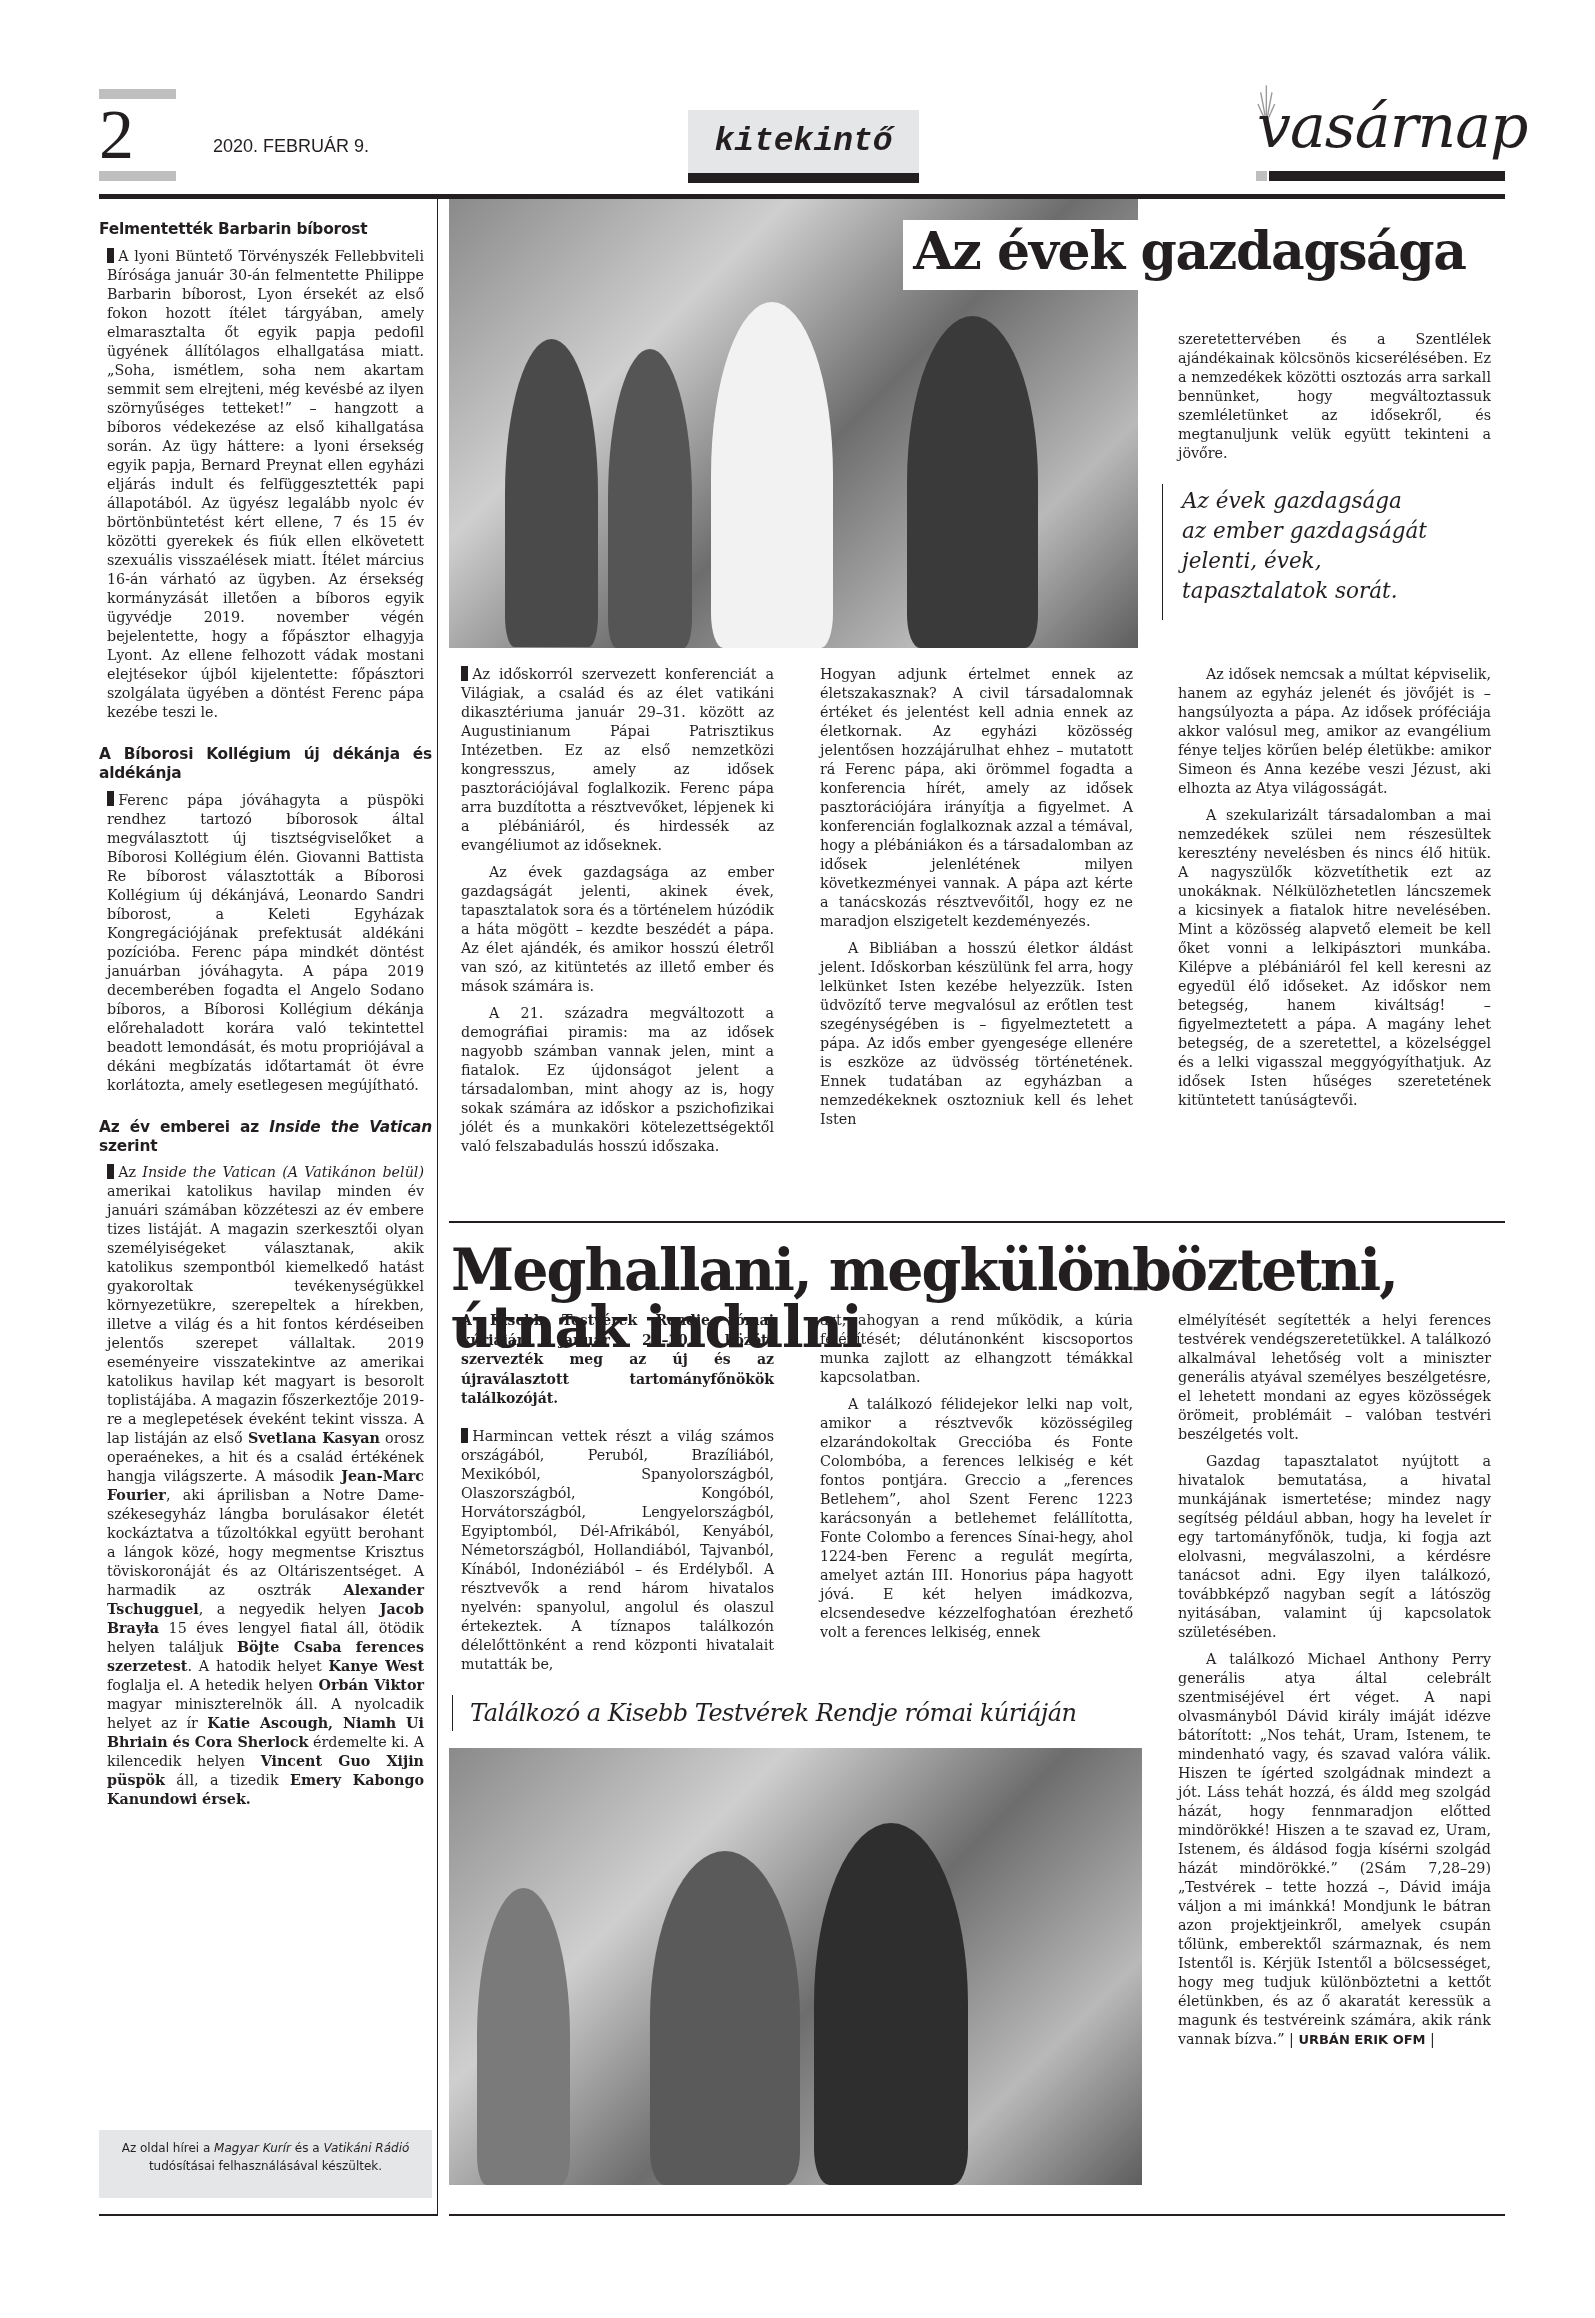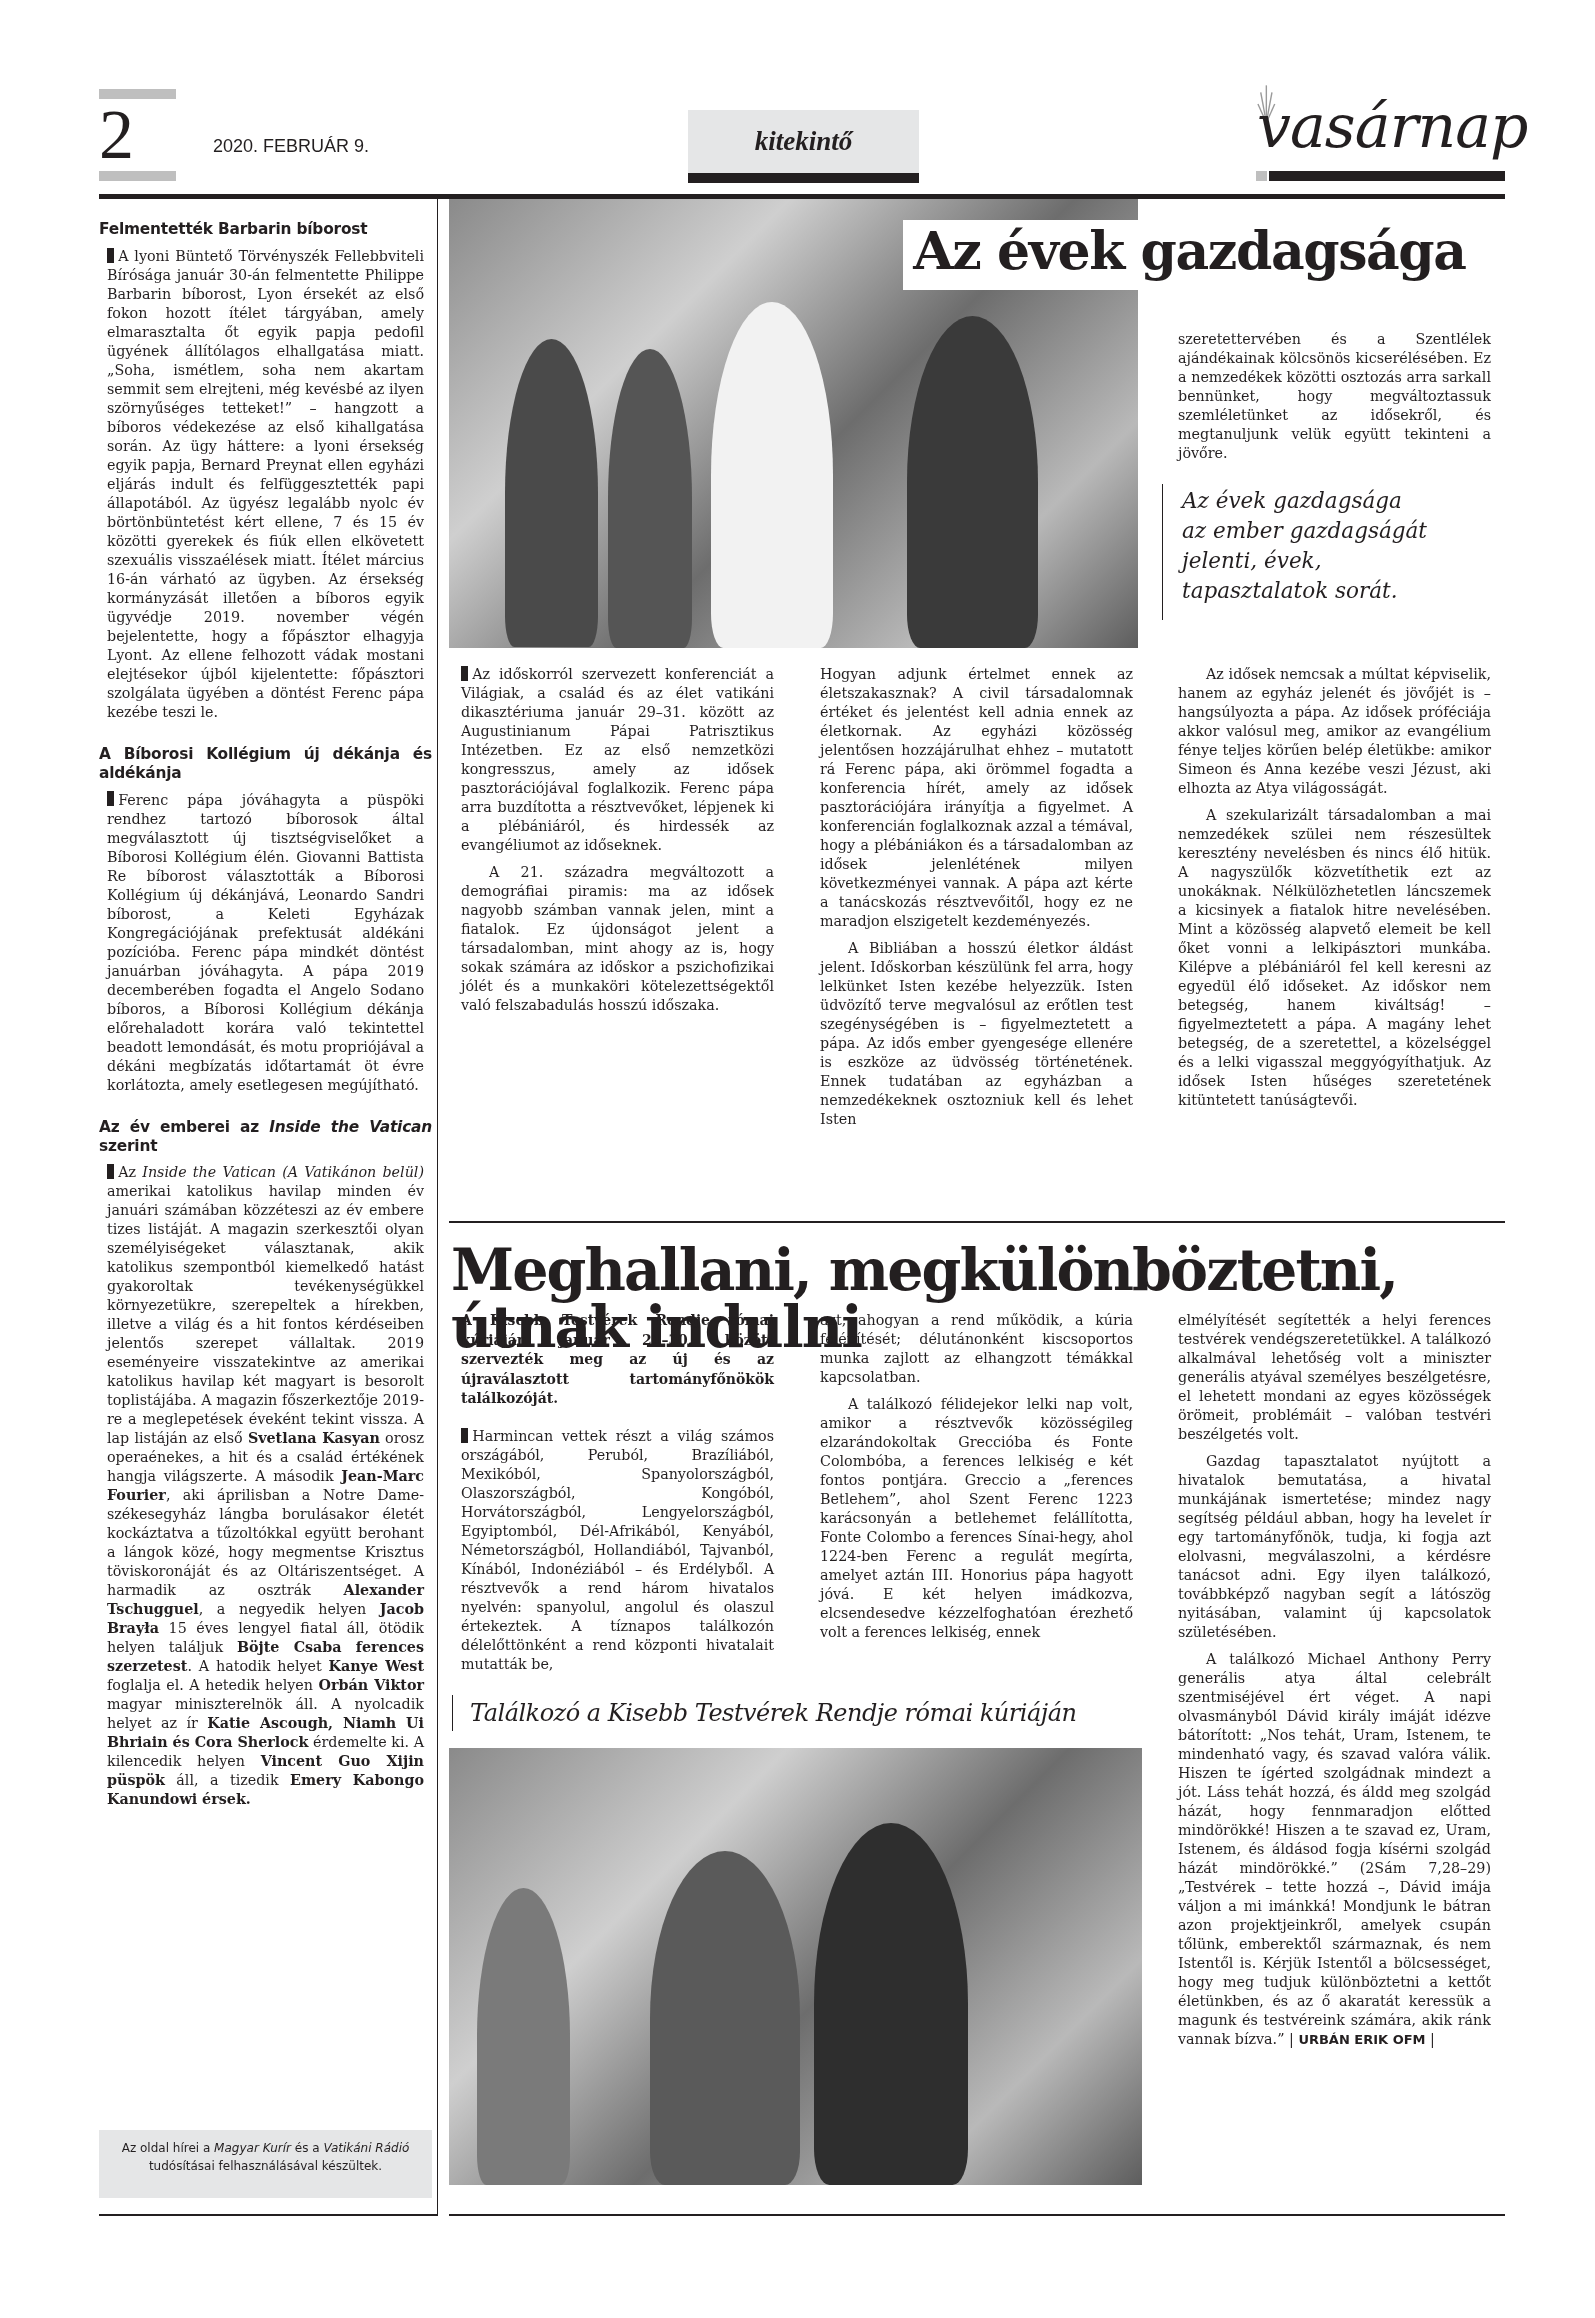--- a/index.html
+++ b/index.html
@@ -4,21 +4,21 @@
 <style>
   html, body { margin:0; padding:0; background:#fff; }
   body { width:1595px; height:2319px; position:relative; overflow:hidden;
          font-family:"DejaVu Serif", serif; color:#231f20; }
   .abs { position:absolute; }
   
   .page-num { left:99px; top:100px; font-family:"Liberation Serif", serif; font-size:70px; line-height:1; }
   .num-bar { left:99px; width:77px; height:10.3px; background:#bfbfbf; }
   .date { left:213px; top:136px; font-family:"Liberation Sans", sans-serif; font-size:18px; letter-spacing:0px; }
   .rubric-box { left:688px; top:110px; width:231px; height:63px; background:#e5e6e7; border-bottom:10.3px solid #231f20; box-sizing:content-box; display:flex; align-items:center; justify-content:center; }
-  .rubric { font-family:Liberation Serif, serif; font-style:italic; font-weight:bold; font-size:27px; }
+  .rubric { font-family:Liberation Mono, monospace; font-style:italic; font-weight:bold; font-size:33px; }
   .masthead { left:1257px; top:96px; font-family:"DejaVu Serif", serif; font-style:italic; font-size:60px; line-height:1; letter-spacing:-0.9px; }
   .mast-bar { left:1269px; top:171px; width:236px; height:10.3px; background:#231f20; }
   .mast-bar-grey { left:1256px; top:171px; width:11.2px; height:10.3px; background:#bfbfbf; }
   .sun-icon { left:1257px; top:83px; width:18.7px; height:42px; }
   .top-rule { left:99px; top:194px; width:1406px; height:4.7px; background:#231f20; }
   
   .col { font-size:14.3px; line-height:19px; text-align:justify; hyphens:manual; }
   .col p { margin:8px; }
   .col p.ind { text-indent:28px; }
   .lead-mark { display:inline-block; width:6.5px; height:15px; background:#231f20; margin-right:4.7px; vertical-align:-1.9px; }
@@ -93,20 +93,21 @@
 <div class="abs vrule" style="left:1162px; top:484px; height:136px; width:1.4px;"></div>
 <div class="abs pull" style="left:1182px; top:486px; width:318px;">
   <div>Az évek gazdagsága</div>
     <div>az ember gazdagságát</div>
     <div>jelenti, évek,</div>
     <div>tapasztalatok sorát.</div>
 </div>
 
 <div class="abs col" style="left:453px; top:657px; width:329px;">
   <p><span class="lead-mark"></span><span>Az időskorról szervezett konferenciát a Világiak, a család és az élet vatikáni dikasztériuma január 29–31. között az Augustinianum Pápai Patrisztikus Intézetben. Ez az első nemzetközi kongresszus, amely az idősek pasztorációjával foglalkozik. Ferenc pápa arra buzdította a résztvevőket, lépjenek ki a plébániáról, és hirdessék az evangéliumot az időseknek.</span></p>
+  <p class="ind">Az évek gazdagsága az ember gazdagságát jelenti, akinek évek, tapasztalatok sora és a történelem húzódik a háta mögött – kezdte beszédét a pápa. Az élet ajándék, és amikor hosszú életről van szó, az kitüntetés az illető ember és mások számára is.</p>
   <p class="ind">A 21. századra megváltozott a demográfiai piramis: ma az idősek nagyobb számban vannak jelen, mint a fiatalok. Ez újdonságot jelent a társadalomban, mint ahogy az is, hogy sokak számára az időskor a pszichofizikai jólét és a munkaköri kötelezettségektől való felszabadulás hosszú időszaka.</p>
 </div>
 <div class="abs col" style="left:812px; top:657px; width:329px;">
   <p>Hogyan adjunk értelmet ennek az életszakasznak? A civil társadalomnak értéket és jelentést kell adnia ennek az életkornak. Az egyházi közösség jelentősen hozzájárulhat ehhez – mutatott rá Ferenc pápa, aki örömmel fogadta a konferencia hírét, amely az idősek pasztorációjára irányítja a figyelmet. A konferencián foglalkoznak azzal a témával, hogy a plébániákon és a társadalomban az idősek jelenlétének milyen következményei vannak. A pápa azt kérte a tanácskozás résztvevőitől, hogy ez ne maradjon elszigetelt kezdeményezés.</p>
   <p class="ind">A Bibliában a hosszú életkor áldást jelent. Időskorban készülünk fel arra, hogy lelkünket Isten kezébe helyezzük. Isten üdvözítő terve megvalósul az erőtlen test szegénységében is – figyelmeztetett a pápa. Az idős ember gyengesége ellenére is eszköze az üdvösség történetének. Ennek tudatában az egyházban a nemzedékeknek osztozniuk kell és lehet Isten</p>
 </div>
 <div class="abs col" style="left:1170px; top:657px; width:329px;">
   <p class="ind">Az idősek nemcsak a múltat képviselik, hanem az egyház jelenét és jövőjét is – hangsúlyozta a pápa. Az idősek próféciája akkor valósul meg, amikor az evangélium fénye teljes körűen belép életükbe: amikor Simeon és Anna kezébe veszi Jézust, aki elhozta az Atya világosságát.</p>
   <p class="ind">A szekularizált társadalomban a mai nemzedékek szülei nem részesültek keresztény nevelésben és nincs élő hitük. A nagyszülők közvetíthetik ezt az unokáknak. Nélkülözhetetlen láncszemek a kicsinyek a fiatalok hitre nevelésében. Mint a közösség alapvető elemeit be kell őket vonni a lelkipásztori munkába. Kilépve a plébániáról fel kell keresni az egyedül élő időseket. Az időskor nem betegség, hanem kiváltság! – figyelmeztetett a pápa. A magány lehet betegség, de a szeretettel, a közelséggel és a lelki vigasszal meggyógyíthatjuk. Az idősek Isten hűséges szeretetének kitüntetett tanúságtevői.</p>
 </div>

